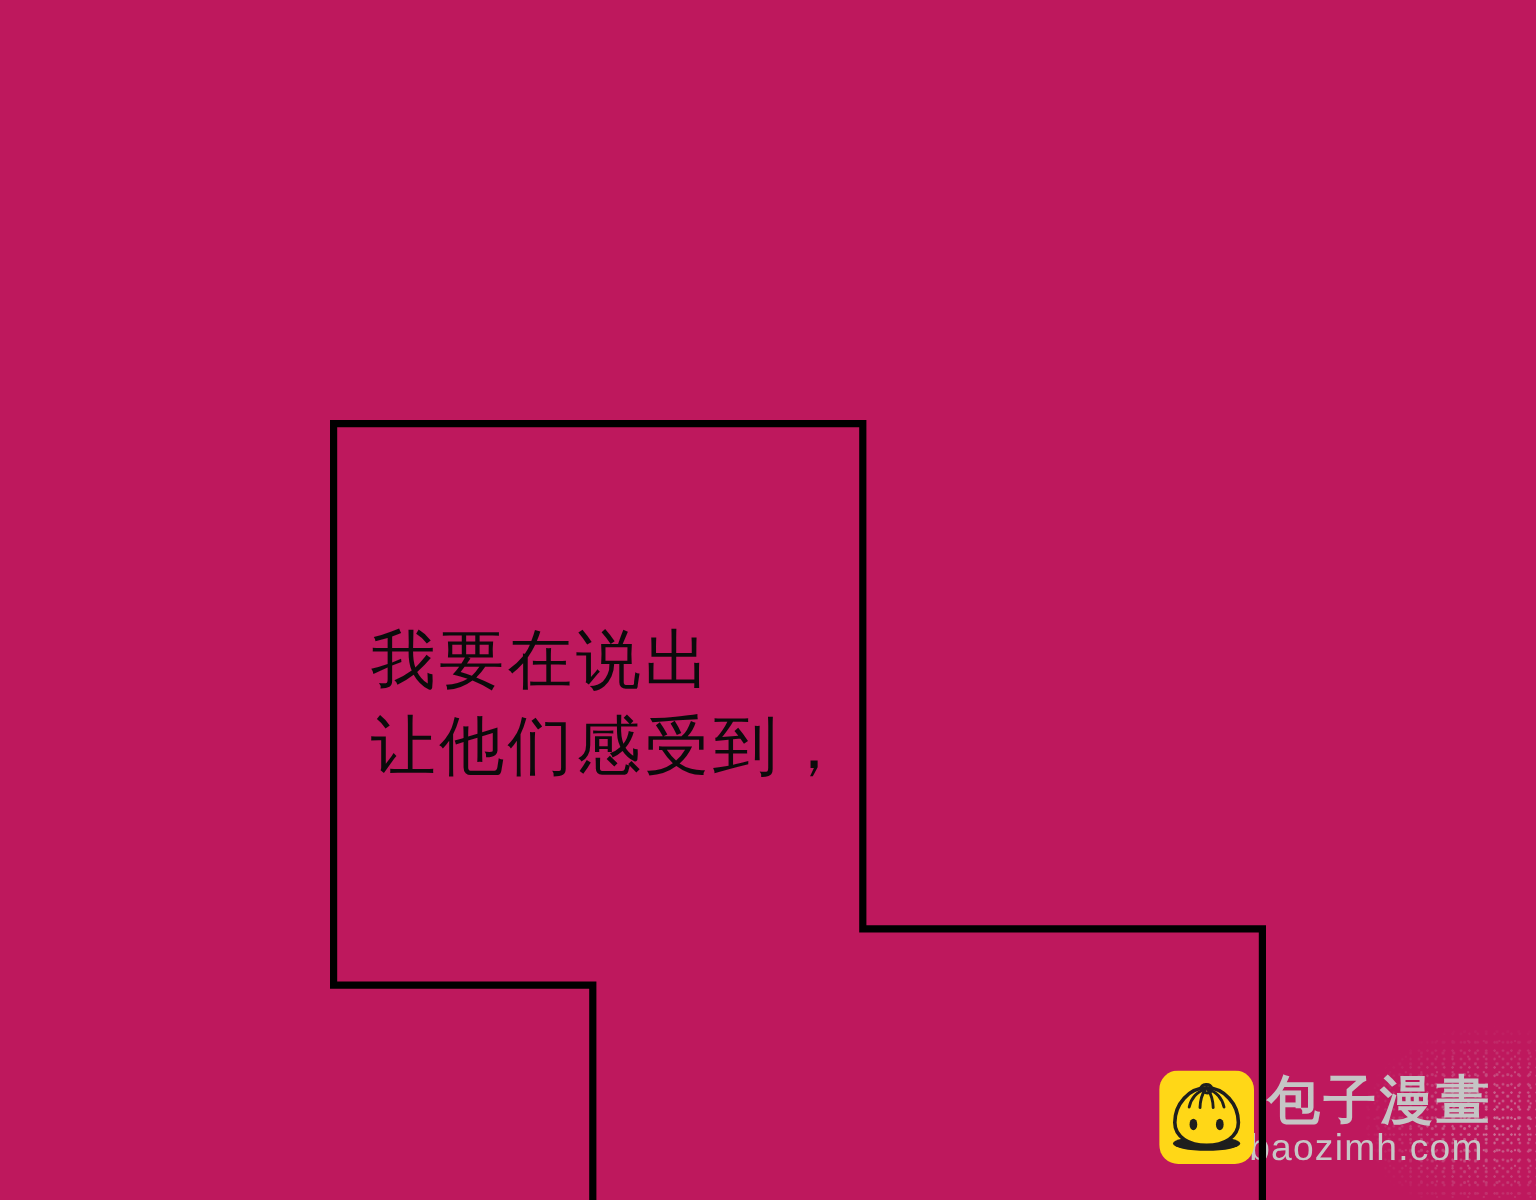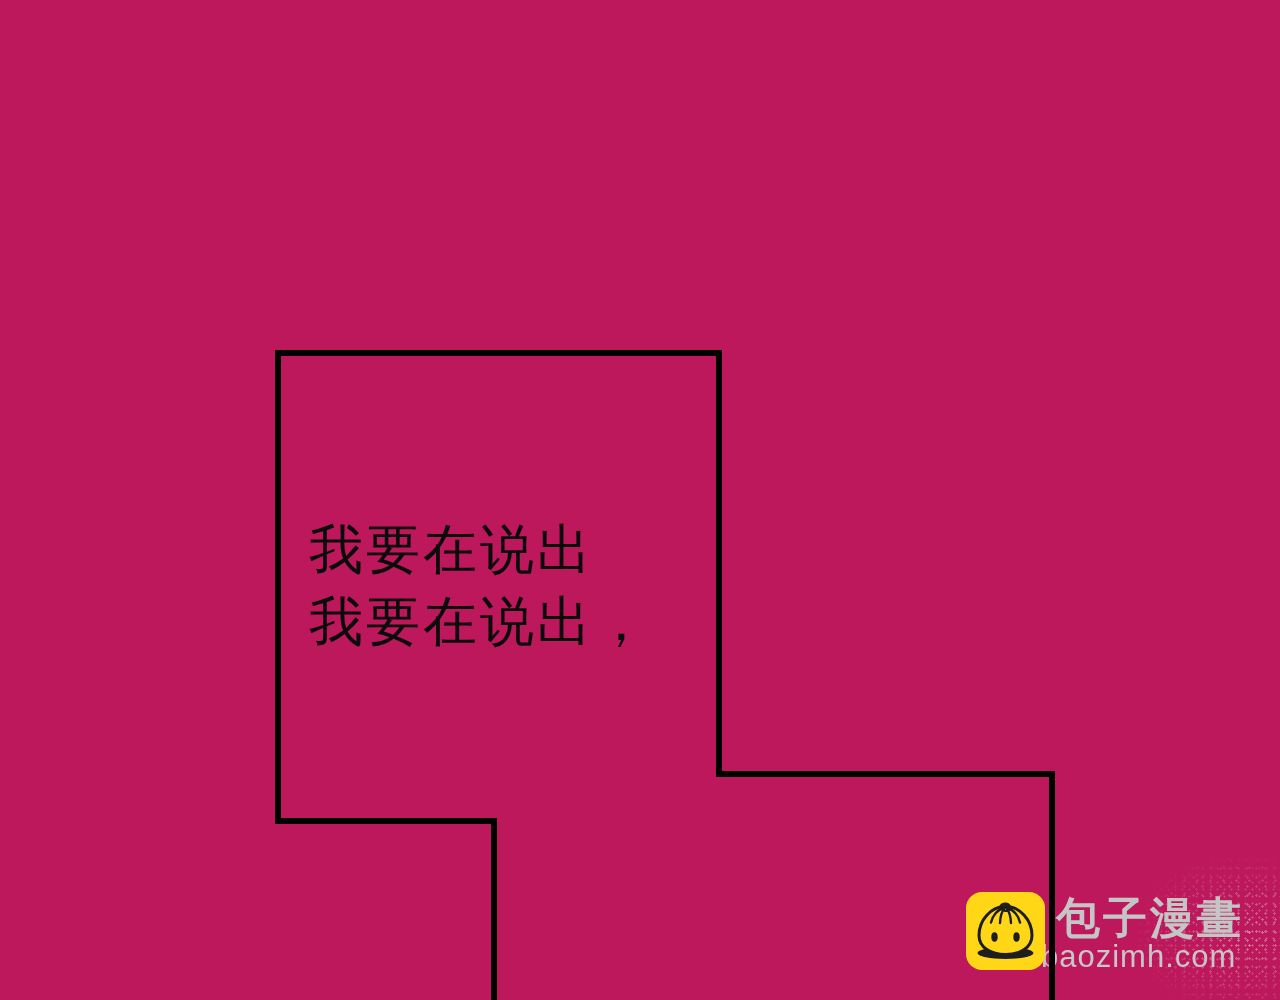--- a/index.html
+++ b/index.html
@@ -95,21 +95,21 @@
 <div class="page">
 
   <div class="grain"></div>
 
   <svg class="panel-svg" viewBox="0 0 1280 1000">
     <path d="M 494 1003 V 821 H 278 V 353 H 719 V 774 H 1052 V 1003" fill="none" stroke="#000000" stroke-width="6" stroke-linejoin="miter" stroke-linecap="square"></path>
   </svg>
 
   <div class="speech speech-1">
     <div>我要在说出</div>
-    <div>我要在说出，</div>
+    <div>让他们感受到，</div>
   </div>
 
 
   <div class="watermark">
 
     <svg class="wm-icon" viewBox="0 0 79 78">
       <rect x="0" y="0" width="79" height="78" rx="16" fill="#ffd717"></rect>
       <ellipse cx="39.5" cy="61" rx="28" ry="6" fill="#1e1e1e"></ellipse>
       <path d="M 39.5 14.5 C 25 14.5 13 28 13 43.5 C 13 55.5 25 62.5 39.5 62.5 C 54 62.5 66 55.5 66 43.5 C 66 28 54 14.5 39.5 14.5 Z" fill="#ffd717" stroke="#1e1e1e" stroke-width="3"></path>
       <g fill="none" stroke="#1e1e1e" stroke-width="2.4" stroke-linecap="round">

